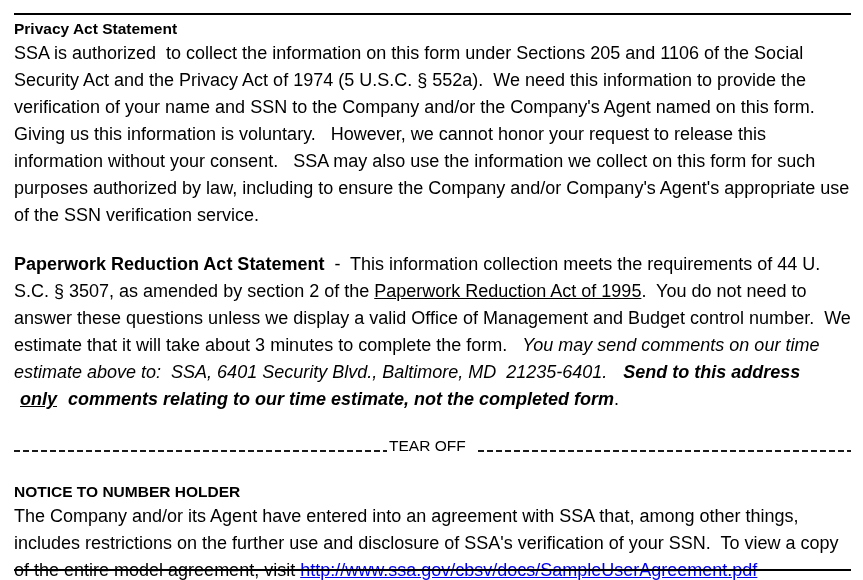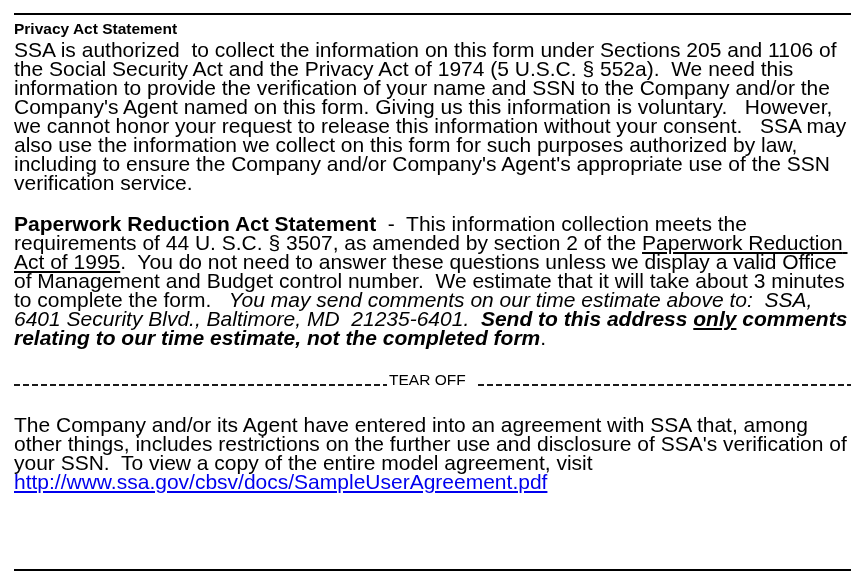--- a/index.html
+++ b/index.html
@@ -29,26 +29,26 @@
     right: 12px;
     bottom: 9px;
   }
   h2 {
     font-size: 15.5px;
     line-height: 22px;
     font-weight: bold;
     margin-top: 3px;
   }
   p {
-    font-size: 21px;
-    line-height: 19px;
+    font-size: 18px;
+    line-height: 27px;
     white-space: pre-wrap;
     word-break: normal;
   }
-  .i { font-style: italic; }
+  .i { font-style: italic; margin-left: 6px; }
   .u { text-decoration: underline; text-align: center; }
   .para-gap { margin-top: 22px; }
   .tearoff {
     margin-top: 22px;
     display: flex;
     align-items: center;
     font-size: 15.5px;
     line-height: 22px;
   }
   .tear-dash {
@@ -84,18 +84,19 @@
     <p><b>Paperwork Reduction Act Statement</b><span>  -  </span><span>This information collection meets the requirements of 44 U. S.C. § 3507, as amended by section 2 of the </span><span class="u">Paperwork Reduction Act of 1995</span><span>.  You do not need to answer these questions unless we display a valid Office of Management and Budget control number.  We estimate that it will take about 3 minutes to complete the form.   </span><i>You may send comments on our time estimate above to:  SSA, 6401 Security Blvd., Baltimore, MD  21235-6401.  </i><b class="i">Send to this address </b><b class="i u">only</b><b class="i"> comments relating to our time estimate, not the completed form</b><span>.</span></p>
   </section>
 
   <div class="tearoff">
     <span class="tear-dash left"></span>
     <span class="tear-label">TEAR OFF </span>
     <span class="tear-dash right"></span>
   </div>
 
   <section class="notice">
+    <h2>NOTICE TO NUMBER HOLDER</h2>
     <p><span>The Company and/or its Agent have entered into an agreement with SSA that, among other things, includes restrictions on the further use and disclosure of SSA's verification of your SSN.  To view a copy of the entire model agreement, visit </span><a class="link" href="#">http://www.ssa.gov/cbsv/docs/SampleUserAgreement.pdf</a></p>
   </section>
 
   <div class="rule bottom"></div>
 
 </div>
 
 </body></html>

